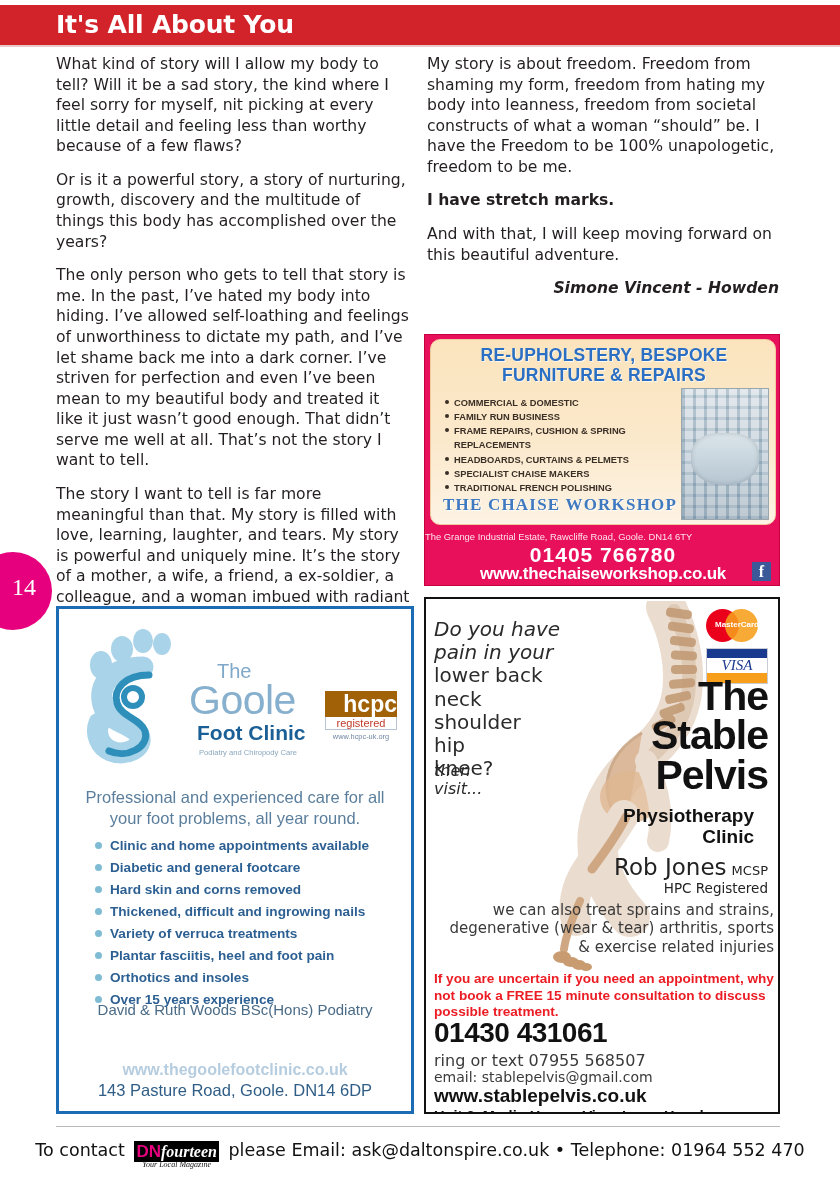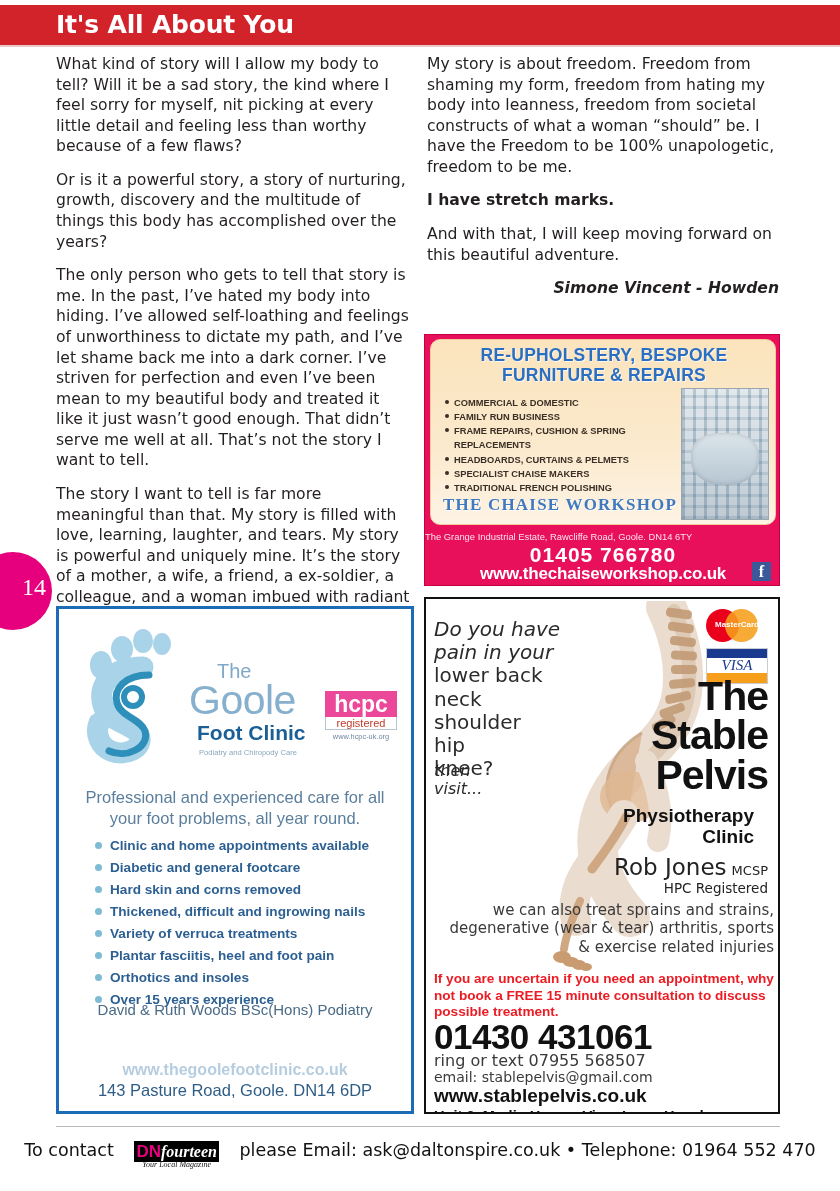--- a/index.html
+++ b/index.html
@@ -62,21 +62,21 @@
     position: absolute;
     left: -26px; top: 552px;
     width: 78px; height: 78px;
     border-radius: 50%;
     background: #e6007e;
   }
   .page-bubble span {
     position: absolute;
     left: 38px; top: 22px;
     width: 34px;
-    text-align: right;
+    text-align: left;
     color: #ffffff;
     font-size: 24px;
     font-family: "Liberation Serif", serif;
   }
 
   
   .ad-chaise {
     position: absolute;
     left: 424px; top: 334px;
     width: 356px; height: 252px;
@@ -240,25 +240,25 @@
   .clinic-sub {
     font-size: 7.6px; color: #8aa7bd;
     margin-left: 10px; margin-top: 2px;
   }
   .hcpc {
     position: absolute;
     right: 14px; top: 82px;
     width: 72px;
   }
   .hcpc-top {
-    background: #ec4899;
+    background: #a16207;
     color: #ffffff;
     font-size: 23px;
     font-weight: bold;
-    text-align: center;
+    text-align: right;
     line-height: 1.15;
     font-family: "Liberation Sans", sans-serif;
   }
   .hcpc-reg {
     border: 1px solid #b8c4d2;
     border-top: none;
     color: #c0392b;
     font-size: 11px;
     text-align: center;
     font-family: "Liberation Sans", sans-serif;
@@ -469,21 +469,21 @@
     color: #ec1c24;
     font-size: 13.6px;
     font-weight: bold;
     line-height: 1.22;
     font-family: "Liberation Sans", sans-serif;
   }
   .pelvis-tel {
     position: absolute;
     left: 8px; top: 418px;
     color: #111111;
-    font-size: 35px;
+    font-size: 28px;
     font-weight: bold;
     letter-spacing: -0.5px;
     font-family: "Liberation Sans", sans-serif;
   }
   .pelvis-ring {
     position: absolute;
     left: 8px; top: 452px;
     color: #3a3a3a;
     font-size: 16px;
     font-family: "DejaVu Sans", sans-serif;
@@ -528,21 +528,21 @@
     color: #111111;
     font-family: "DejaVu Sans", sans-serif;
     white-space: nowrap;
   }
   .footer-logo {
     display: inline-block;
     position: relative;
     background: #000000;
     padding: 0 2px;
     vertical-align: -1px;
-    margin: 0 15px;
+    margin: 0 4px;
   }
   .footer-logo .dn {
     color: #e6007e;
     font-weight: bold;
     font-size: 17px;
     font-family: "Liberation Sans", sans-serif;
   }
   .footer-logo .fourteen {
     color: #ffffff;
     font-style: italic;

